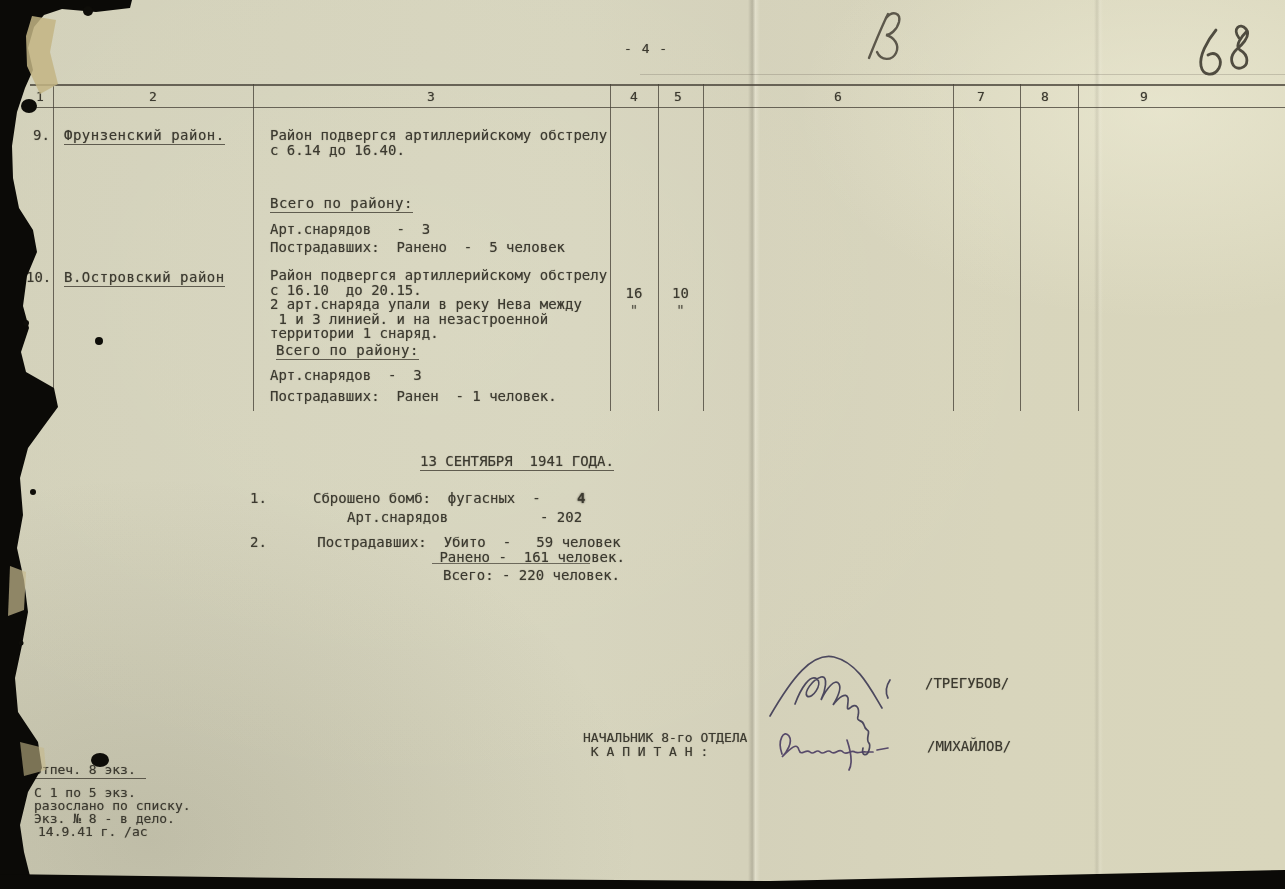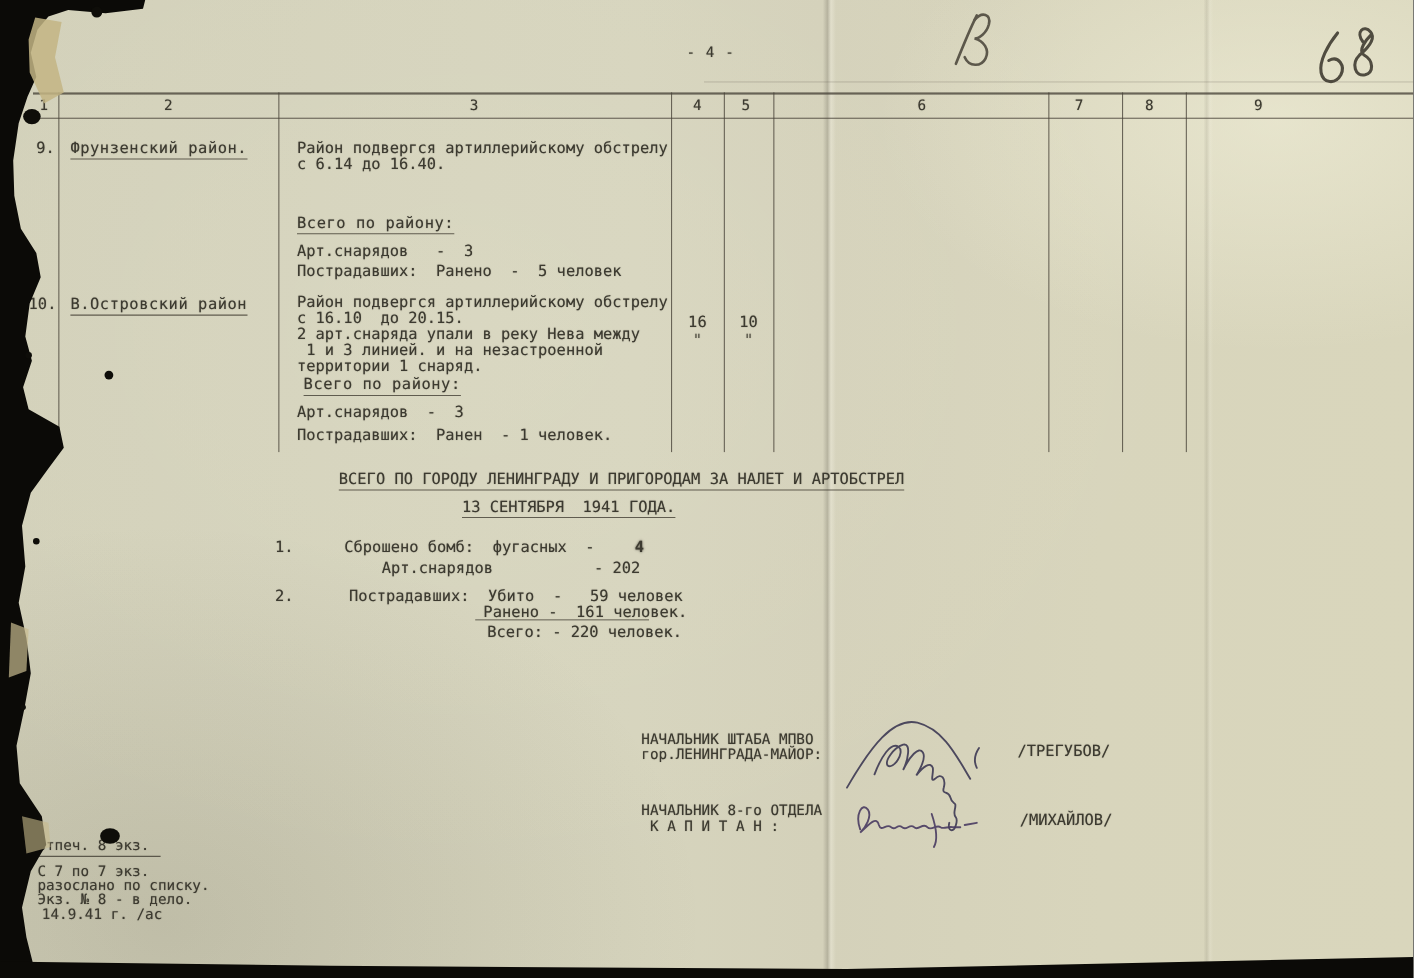--- a/index.html
+++ b/index.html
@@ -80,42 +80,39 @@
  1 и 3 линией. и на незастроенной
 территории 1 снаряд.</div>
   <div class="mono u" style="left:276px;top:343px;letter-spacing:.5px;">Всего по району:</div>
   <div class="mono" style="left:270px;top:368px;">Арт.снарядов  -  3</div>
   <div class="mono" style="left:270px;top:389px;">Пострадавших:  Ранен  - 1 человек.</div>
   <div class="mono ctr" style="left:610px;top:286px;width:48px;">16</div>
   <div class="mono ctr" style="left:658px;top:286px;width:45px;">10</div>
   <div class="mono ctr" style="left:610px;top:303px;width:48px;opacity:.8;">"</div>
   <div class="mono ctr" style="left:658px;top:303px;width:45px;opacity:.8;">"</div>
 
-  <div class="mono u" style="left:308px;top:429px;">ВСЕГО ПО ГОРОДУ ЛЕНИНГРАДУ И ПРИГОРОДАМ ЗА НАЛЕТ И АРТОБСТРЕЛ</div>
   <div class="mono u" style="left:420px;top:454px;text-align:right;">13 СЕНТЯБРЯ  1941 ГОДА.</div>
   <div class="mono" style="left:250px;top:491px;">1.</div>
   <div class="mono" style="left:313px;top:491px;">Сброшено бомб:  фугасных  -</div>
   <div class="mono" style="left:577px;top:491px;font-weight:bold;text-shadow:0 0 2px rgba(50,46,38,.9);">4</div>
   <div class="mono" style="left:347px;top:510px;">Арт.снарядов</div>
   <div class="mono" style="left:540px;top:510px;">- 202</div>
   <div class="mono" style="left:250px;top:535px;">2.</div>
   <div class="mono" style="left:313px;top:535px;text-align:center;">Пострадавших:  Убито  -   59 человек
                Ранено -  161 человек.</div>
   <div class="hline" style="left:432px;top:563px;width:158px;background:rgba(62,58,48,.7);"></div>
   <div class="mono" style="left:443px;top:568px;">Всего: - 220 человек.</div>
 
-  <div class="mono sm" style="left:583px;top:666px;line-height:14px;">НАЧАЛЬНИК ШТАБА МПВО
-гор.ЛЕНИНГРАДА-МАЙОР:</div>
   <div class="mono" style="left:925px;top:676px;">/ТРЕГУБОВ/</div>
   <div class="mono sm" style="left:583px;top:731px;line-height:14px;">НАЧАЛЬНИК 8-го ОТДЕЛА
  К А П И Т А Н :</div>
   <div class="mono" style="left:927px;top:739px;">/МИХАЙЛОВ/</div>
 
   <div class="mono sm u" style="left:34px;top:763px;padding-right:10px;">Отпеч. 8 экз.</div>
-  <div class="mono sm" style="left:34px;top:786px;">С 7 по 7 экз.</div>
+  <div class="mono sm" style="left:34px;top:786px;">С 1 по 5 экз.</div>
   <div class="mono sm" style="left:34px;top:799px;">разослано по списку.</div>
   <div class="mono sm" style="left:34px;top:812px;">Экз. № 8 - в дело.</div>
   <div class="mono sm" style="left:38px;top:825px;">14.9.41 г. /ас</div>
 
   <svg width="1285" height="889" viewBox="0 0 1285 889">
     <g fill="none" stroke="#474237" stroke-width="2.4" stroke-linecap="round" opacity=".85" title="13">
       <path d="M869,58 C875,43 881,28 888,14"></path>
       <path d="M886,18 C893,10 901,13 899,22 C897,30 890,35 886,35 C894,37 900,45 896,53 C892,61 881,61 877,52"></path>
     </g>
     <g fill="none" stroke="#3c382e" stroke-width="2.8" stroke-linecap="round" opacity=".88" title="68">

